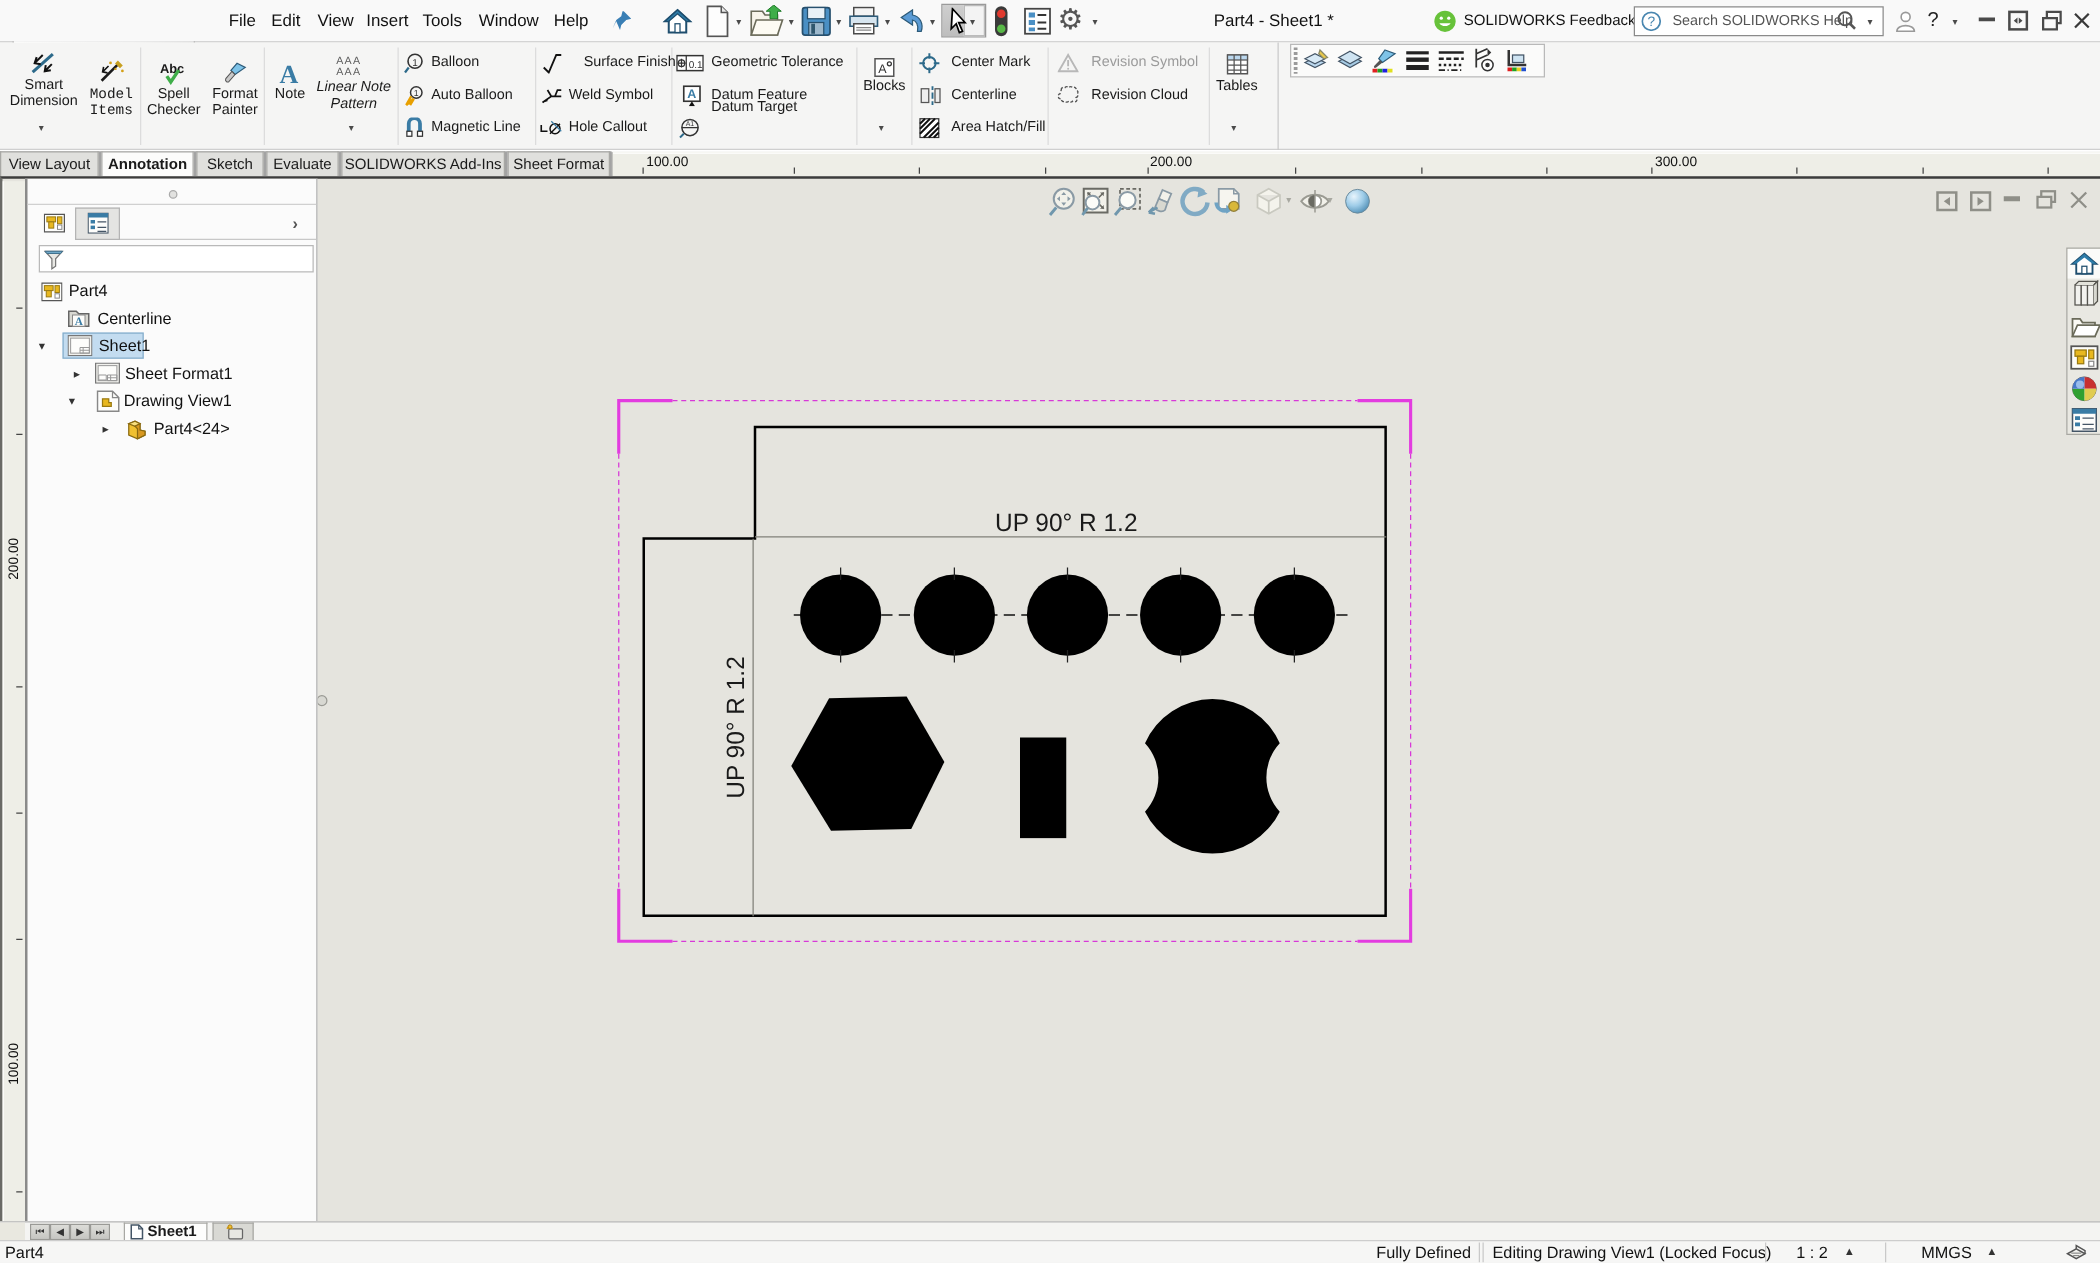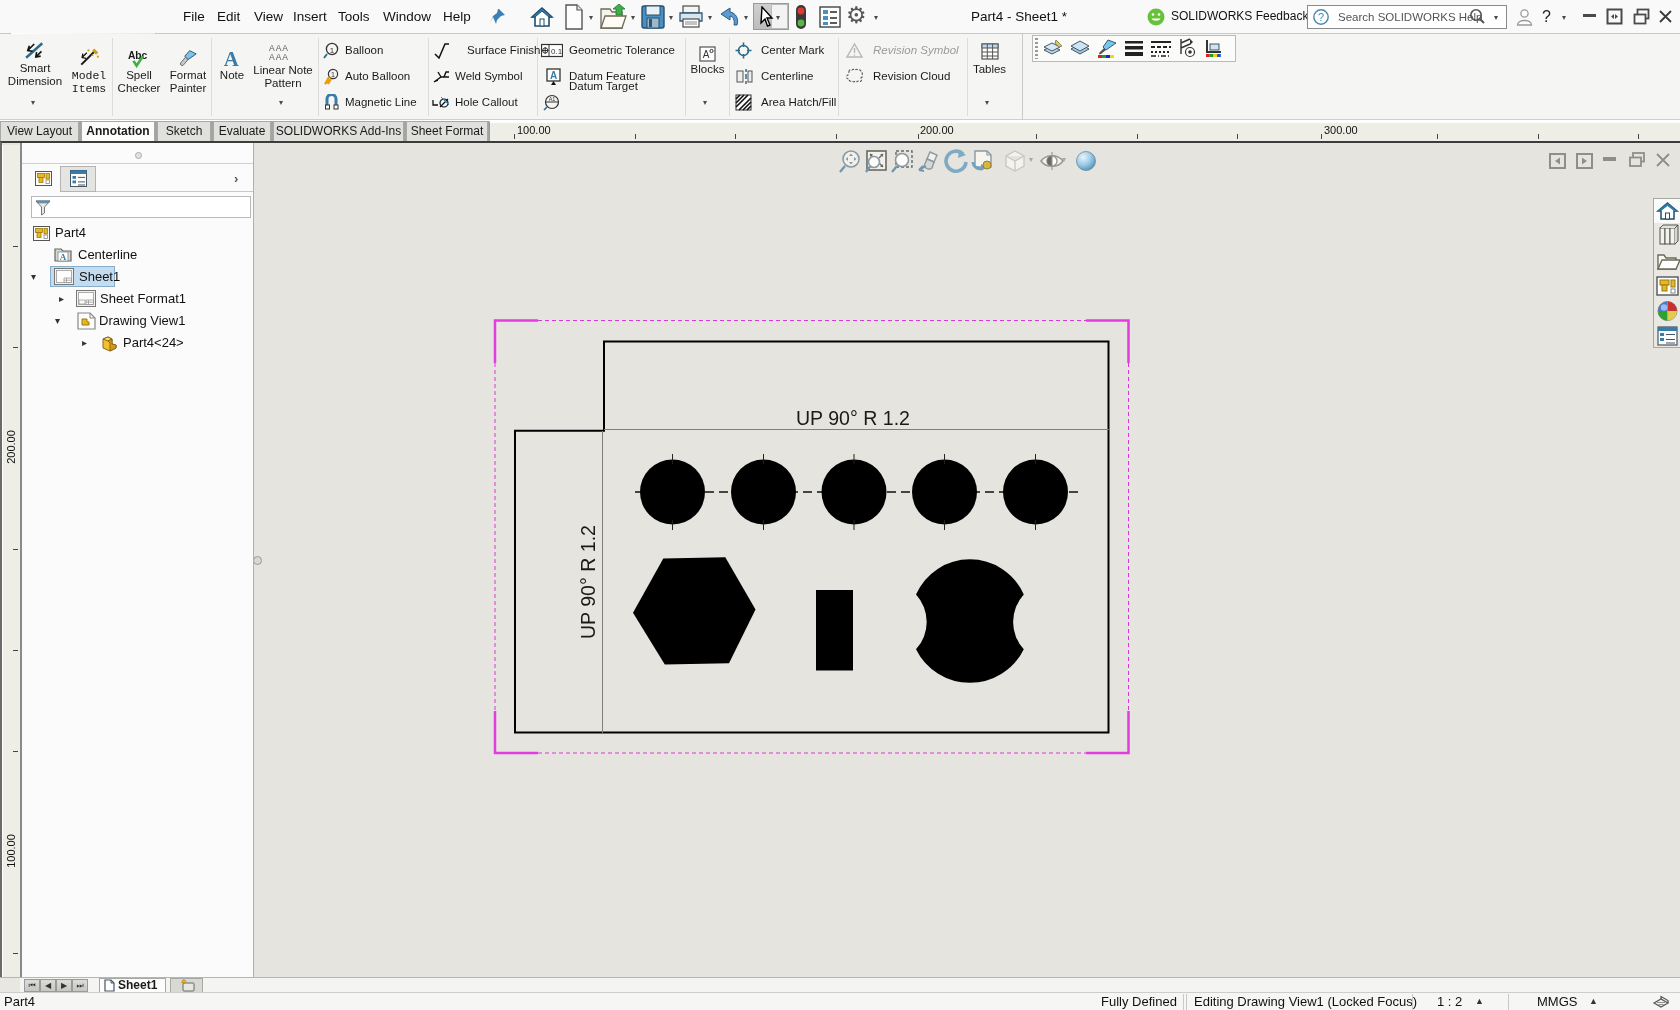--- a/index.html
+++ b/index.html
@@ -218,21 +218,21 @@
 
     <svg class="abs" style="left:221px;top:14px;" width="22" height="20" viewBox="0 0 24 24">
         <text x="11" y="22" font-size="25" font-weight="bold" text-anchor="middle" fill="#3a7ca5" font-family="Liberation Serif">A</text>
       </svg>
     <div class="biglabel" style="left:205px;top:35px;width:54px;">Note</div>
 
     <svg class="abs" style="left:268px;top:10px;" width="32" height="16" viewBox="0 0 32 16">
         <text x="1" y="7" font-size="8.5" fill="#5a5a5a" font-family="Liberation Sans" letter-spacing="1">AAA</text>
         <text x="1" y="16" font-size="8.5" fill="#5a5a5a" font-family="Liberation Sans" letter-spacing="1">AAA</text>
       </svg>
-    <div class="biglabel" style="left:246px;top:30px;width:74px;">Linear Note<br>Pattern</div>
+    <div class="biglabel" style="left:246px;top:30px;width:74px;font-style:italic;">Linear Note<br>Pattern</div>
     <div class="abs dd" style="left:279px;top:64px;">▾</div>
 
     <svg class="abs" style="left:323px;top:8px;" width="17" height="17" viewBox="0 0 17 17">
         <circle cx="9" cy="7" r="5.6" fill="none" stroke="#333" stroke-width="1.3"></circle>
         <text x="9" y="10.5" font-size="8" text-anchor="middle" fill="#333" font-family="Liberation Sans">1</text>
         <line x1="4" y1="12" x2="1" y2="16" stroke="#2d6a8a" stroke-width="1.8"></line>
       </svg>
     <div class="smallbtn" style="left:345px;top:10px;">Balloon</div>
     <svg class="abs" style="left:323px;top:34px;" width="17" height="17" viewBox="0 0 17 17">
         <circle cx="10" cy="6" r="4.6" fill="none" stroke="#333" stroke-width="1.2"></circle>
@@ -310,21 +310,21 @@
         <rect x="1" y="1" width="15" height="15" fill="#fff" stroke="#333"></rect>
         <path d="M1 13 L13 1 M1 9 L9 1 M1 5 L5 1 M4 16 L16 4 M8 16 L16 8 M12 16 L16 12" stroke="#111" stroke-width="1.6"></path>
       </svg>
     <div class="smallbtn" style="left:761px;top:62px;">Area Hatch/Fill</div>
 
     <svg class="abs" style="left:846px;top:8px;" width="17" height="17" viewBox="0 0 17 17">
         <path d="M8.5 2 L16 15 L1 15 Z" fill="none" stroke="#b8b8b8" stroke-width="1.5"></path>
         <line x1="8.5" y1="6" x2="8.5" y2="11" stroke="#b8b8b8" stroke-width="1.5"></line>
         <circle cx="8.5" cy="13" r="0.8" fill="#b8b8b8"></circle>
       </svg>
-    <div class="smallbtn gray" style="left:873px;top:10px;font-style:italic;">Revision Symbol</div>
+    <div class="smallbtn gray" style="left:873px;top:10px;">Revision Symbol</div>
     <svg class="abs" style="left:846px;top:34px;" width="18" height="16" viewBox="0 0 18 16">
         <path d="M3 4 A2 2 0 0 1 6 2 A2 2 0 0 1 9 2 A2 2 0 0 1 12 2 A2 2 0 0 1 15 4 A2 2 0 0 1 16 7 A2 2 0 0 1 15 10 A2 2 0 0 1 12 13 A2 2 0 0 1 9 13 A2 2 0 0 1 6 13 A2 2 0 0 1 3 11 A2 2 0 0 1 2 7 Z" fill="none" stroke="#555" stroke-width="1.1" stroke-dasharray="2.5,1.5"></path>
       </svg>
     <div class="smallbtn" style="left:873px;top:36px;">Revision Cloud</div>
 
     <svg class="abs" style="left:981px;top:9px;" width="18" height="17" viewBox="0 0 18 17">
         <rect x="1" y="1" width="16" height="15" fill="#fff" stroke="#555" stroke-width="1.2"></rect>
         <rect x="1" y="1" width="16" height="4" fill="#bcd8ee" stroke="#555" stroke-width="1"></rect>
         <path d="M1 9 H17 M1 13 H17 M6.3 1 V16 M11.6 1 V16" stroke="#555" stroke-width="1"></path>
       </svg>

